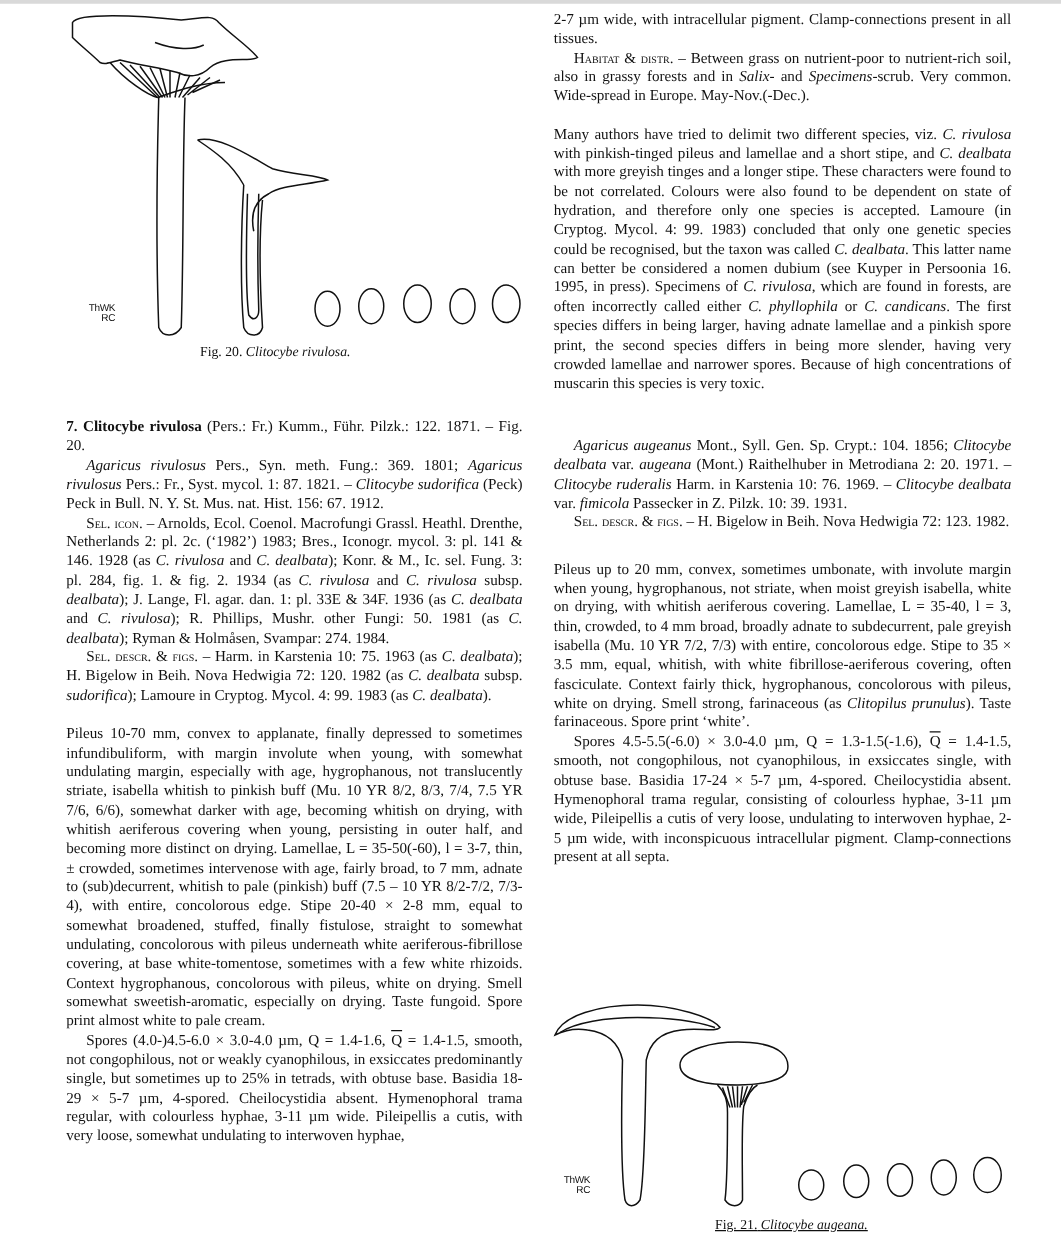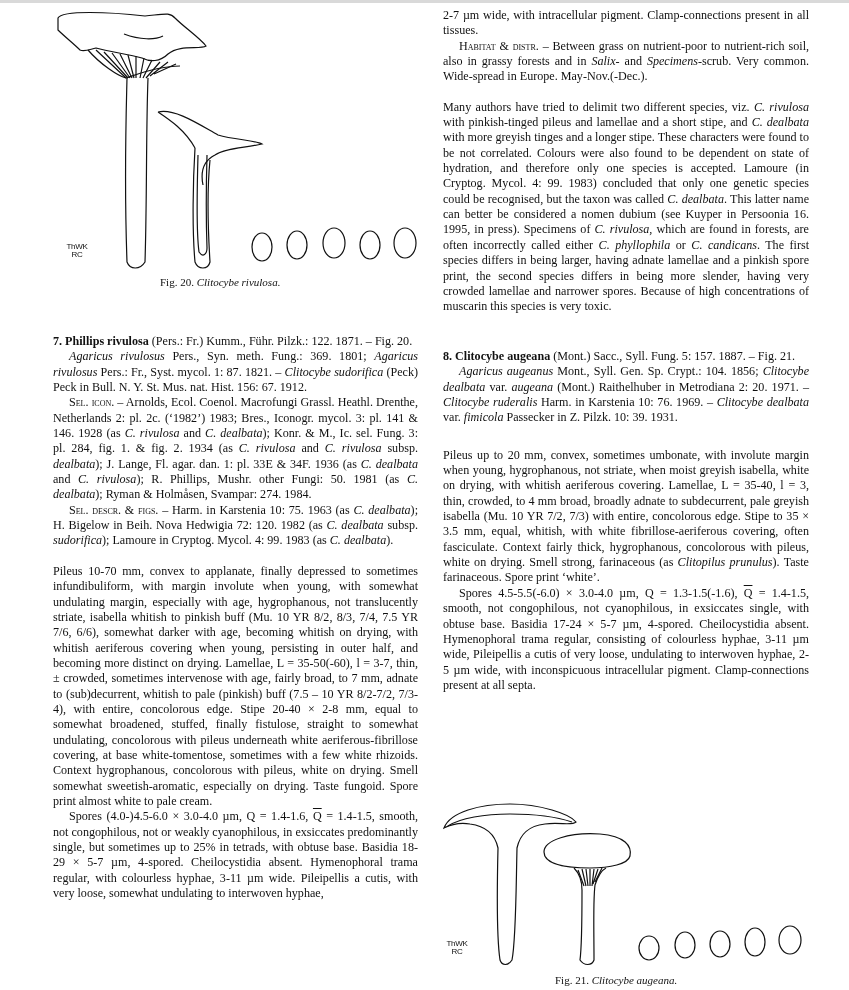--- a/index.html
+++ b/index.html
@@ -7,21 +7,21 @@
          font-family:"Liberation Serif", "DejaVu Serif", serif; color:#111; }
   .topbar { position:absolute; left:0; top:0; width:849px; height:3px; background:#d9d9d9; }
   .col { position:absolute; font-size:12.1px; line-height:15.35px; text-align:justify; }
   .col p { margin:0; }
   .ind { text-indent:16px; }
   .sc { font-variant:small-caps; }
   .gap { height:15px; }
   .bold { font-weight:bold; }
   .fig { position:absolute; }
   .caption { position:absolute; font-size:11px; font-family:"Liberation Serif", serif; }
-  .initials { position:absolute; font-family:"Liberation Sans", sans-serif; font-size:8px; line-height:8px; text-align:center; letter-spacing:-0.3px; }
+  .initials { position:absolute; font-family:"Liberation Sans", sans-serif; font-size:8px; line-height:8px; text-align:right; letter-spacing:-0.3px; }
   svg path, svg ellipse { fill:none; stroke:#111; stroke-width:1.2; }
 </style>
 </head>
 <body>
 
 <div class="topbar"></div>
 
 <div class="fig" style="left:0;top:0;width:430px;height:300px;">
   <svg width="430" height="272" viewBox="0 0 430 272">
 
@@ -54,32 +54,32 @@
 </div>
 
 <div class="col" style="left:443px;top:8px;width:366px;">
   <p>2-7 µm wide, with intracellular pigment. Clamp-connections present in all tissues.</p>
   <p class="ind"><span class="sc">Habitat &amp; distr.</span><span> – Between grass on nutrient-poor to nutrient-rich soil, also in grassy forests and in </span><i>Salix</i><span>- and </span><i>Specimens</i><span>-scrub. Very common. Wide-spread in Europe. May-Nov.(-Dec.).</span></p>
   <div class="gap"></div>
   <p><span>Many authors have tried to delimit two different species, viz. </span><i>C. rivulosa</i><span> with pinkish-tinged pileus and lamellae and a short stipe, and </span><i>C. dealbata</i><span> with more greyish tinges and a longer stipe. These characters were found to be not correlated. Colours were also found to be dependent on state of hydration, and therefore only one species is accepted. Lamoure (in Cryptog. Mycol. 4: 99. 1983) concluded that only one genetic species could be recognised, but the taxon was called </span><i>C. dealbata</i><span>. This latter name can better be considered a nomen dubium (see Kuyper in Persoonia 16. 1995, in press). Specimens of </span><i>C. rivulosa</i><span>, which are found in forests, are often incorrectly called either </span><i>C. phyllophila</i><span> or </span><i>C. candicans</i><span>. The first species differs in being larger, having adnate lamellae and a pinkish spore print, the second species differs in being more slender, having very crowded lamellae and narrower spores. Because of high concentrations of muscarin this species is very toxic.</span></p>
 </div>
 
 <div class="col" style="left:53px;top:334px;width:365px;">
-  <p><span class="bold">7.</span> <span class="bold">Phillips rivulosa</span><span> (Pers.: Fr.) Kumm., Führ. Pilzk.: 122. 1871. – Fig. 20.</span></p>
+  <p><span class="bold">7.</span> <span class="bold">Clitocybe rivulosa</span><span> (Pers.: Fr.) Kumm., Führ. Pilzk.: 122. 1871. – Fig. 20.</span></p>
   <p class="ind"><i>Agaricus rivulosus</i><span> Pers., Syn. meth. Fung.: 369. 1801; </span><i>Agaricus rivulosus</i><span> Pers.: Fr., Syst. mycol. 1: 87. 1821. – </span><i>Clitocybe sudorifica</i><span> (Peck) Peck in Bull. N. Y. St. Mus. nat. Hist. 156: 67. 1912.</span></p>
   <p class="ind"><span class="sc">Sel. icon.</span><span> – Arnolds, Ecol. Coenol. Macrofungi Grassl. Heathl. Drenthe, Netherlands 2: pl. 2c. (‘1982’) 1983; Bres., Iconogr. mycol. 3: pl. 141 &amp; 146. 1928 (as </span><i>C. rivulosa</i><span> and </span><i>C. dealbata</i><span>); Konr. &amp; M., Ic. sel. Fung. 3: pl. 284, fig. 1. &amp; fig. 2. 1934 (as </span><i>C. rivulosa</i><span> and </span><i>C. rivulosa</i><span> subsp. </span><i>dealbata</i><span>); J. Lange, Fl. agar. dan. 1: pl. 33E &amp; 34F. 1936 (as </span><i>C. dealbata</i><span> and </span><i>C. rivulosa</i><span>); R. Phillips, Mushr. other Fungi: 50. 1981 (as </span><i>C. dealbata</i><span>); Ryman &amp; Holmåsen, Svampar: 274. 1984.</span></p>
   <p class="ind"><span class="sc">Sel. descr. &amp; figs.</span><span> – Harm. in Karstenia 10: 75. 1963 (as </span><i>C. dealbata</i><span>); H. Bigelow in Beih. Nova Hedwigia 72: 120. 1982 (as </span><i>C. dealbata</i><span> subsp. </span><i>sudorifica</i><span>); Lamoure in Cryptog. Mycol. 4: 99. 1983 (as </span><i>C. dealbata</i><span>).</span></p>
   <div class="gap"></div>
   <p>Pileus 10-70 mm, convex to applanate, finally depressed to sometimes infundibuliform, with margin involute when young, with somewhat undulating margin, especially with age, hygrophanous, not translucently striate, isabella whitish to pinkish buff (Mu. 10 YR 8/2, 8/3, 7/4, 7.5 YR 7/6, 6/6), somewhat darker with age, becoming whitish on drying, with whitish aeriferous covering when young, persisting in outer half, and becoming more distinct on drying. Lamellae, L = 35-50(-60), l = 3-7, thin, ± crowded, sometimes intervenose with age, fairly broad, to 7 mm, adnate to (sub)decurrent, whitish to pale (pinkish) buff (7.5 – 10 YR 8/2-7/2, 7/3-4), with entire, concolorous edge. Stipe 20-40 × 2-8 mm, equal to somewhat broadened, stuffed, finally fistulose, straight to somewhat undulating, concolorous with pileus underneath white aeriferous-fibrillose covering, at base white-tomentose, sometimes with a few white rhizoids. Context hygrophanous, concolorous with pileus, white on drying. Smell somewhat sweetish-aromatic, especially on drying. Taste fungoid. Spore print almost white to pale cream.</p>
   <p class="ind"><span>Spores (4.0-)4.5-6.0 × 3.0-4.0 µm, Q = 1.4-1.6, </span><span style="text-decoration:overline">Q</span><span> = 1.4-1.5, smooth, not congophilous, not or weakly cyanophilous, in exsiccates predominantly single, but sometimes up to 25% in tetrads, with obtuse base. Basidia 18-29 × 5-7 µm, 4-spored. Cheilocystidia absent. Hymenophoral trama regular, with colourless hyphae, 3-11 µm wide. Pileipellis a cutis, with very loose, somewhat undulating to interwoven hyphae,</span></p>
 </div>
 
 <div class="col" style="left:443px;top:349px;width:366px;">
-  <p><span class="bold">8.</span> <span class="bold">Clitocybe augeana</span><span> (Mont.) Sacc., Syll. Fung. 5: 157. 1887. – Fig. 21.</span></p>
   <p class="ind"><i>Agaricus augeanus</i><span> Mont., Syll. Gen. Sp. Crypt.: 104. 1856; </span><i>Clitocybe dealbata</i><span> var. </span><i>augeana</i><span> (Mont.) Raithelhuber in Metrodiana 2: 20. 1971. – </span><i>Clitocybe ruderalis</i><span> Harm. in Karstenia 10: 76. 1969. – </span><i>Clitocybe dealbata</i><span> var. </span><i>fimicola</i><span> Passecker in Z. Pilzk. 10: 39. 1931.</span></p>
+  <p class="ind"><span class="sc">Sel. descr. &amp; figs.</span><span> – H. Bigelow in Beih. Nova Hedwigia 72: 123. 1982.</span></p>
   <div class="gap" style="height:22px"></div>
   <p><span>Pileus up to 20 mm, convex, sometimes umbonate, with involute margin when young, hygrophanous, not striate, when moist greyish isabella, white on drying, with whitish aeriferous covering. Lamellae, L = 35-40, l = 3, thin, crowded, to 4 mm broad, broadly adnate to subdecurrent, pale greyish isabella (Mu. 10 YR 7/2, 7/3) with entire, concolorous edge. Stipe to 35 × 3.5 mm, equal, whitish, with white fibrillose-aeriferous covering, often fasciculate. Context fairly thick, hygrophanous, concolorous with pileus, white on drying. Smell strong, farinaceous (as </span><i>Clitopilus prunulus</i><span>). Taste farinaceous. Spore print ‘white’.</span></p>
   <p class="ind"><span>Spores 4.5-5.5(-6.0) × 3.0-4.0 µm, Q = 1.3-1.5(-1.6), </span><span style="text-decoration:overline">Q</span><span> = 1.4-1.5, smooth, not congophilous, not cyanophilous, in exsiccates single, with obtuse base. Basidia 17-24 × 5-7 µm, 4-spored. Cheilocystidia absent. Hymenophoral trama regular, consisting of colourless hyphae, 3-11 µm wide, Pileipellis a cutis of very loose, undulating to interwoven hyphae, 2-5 µm wide, with inconspicuous intracellular pigment. Clamp-connections present at all septa.</span></p>
 </div>
 
 <div class="fig" style="left:440px;top:790px;width:409px;height:200px;">
   <svg width="409" height="180" viewBox="0 0 409 180">
 
     <path d="M4,38 C10,22 40,14 70,14 C100,14 130,24 136,32 C132,36 120,32 105,34 C88,36 80,44 77,58 C76,100 76,150 72,170 C68,176 62,176 60,170 C57,150 57,100 58,58 C55,44 45,36 30,34 C18,32 8,36 4,38 Z"></path>
     <path d="M8,36 C20,28 45,24 70,24 C100,24 120,28 132,32"></path>
@@ -91,17 +91,17 @@
     <ellipse cx="209" cy="158" rx="10" ry="12"></ellipse>
     <ellipse cx="245" cy="155" rx="10" ry="13"></ellipse>
     <ellipse cx="280" cy="154" rx="10" ry="13"></ellipse>
     <ellipse cx="315" cy="152" rx="10" ry="14"></ellipse>
     <ellipse cx="350" cy="150" rx="11" ry="14"></ellipse>
   </svg>
   <div class="initials" style="left:2px;top:150px;width:30px;">
     <div>ThWK</div>
     <div>RC</div>
   </div>
-  <div class="caption" style="left:115px;top:184px;">
+  <div class="caption" style="left:132px;top:184px;text-decoration:underline;">
     <span>Fig. 21.</span>
     <i>Clitocybe augeana.</i>
   </div>
 </div>
 
 </body></html>

